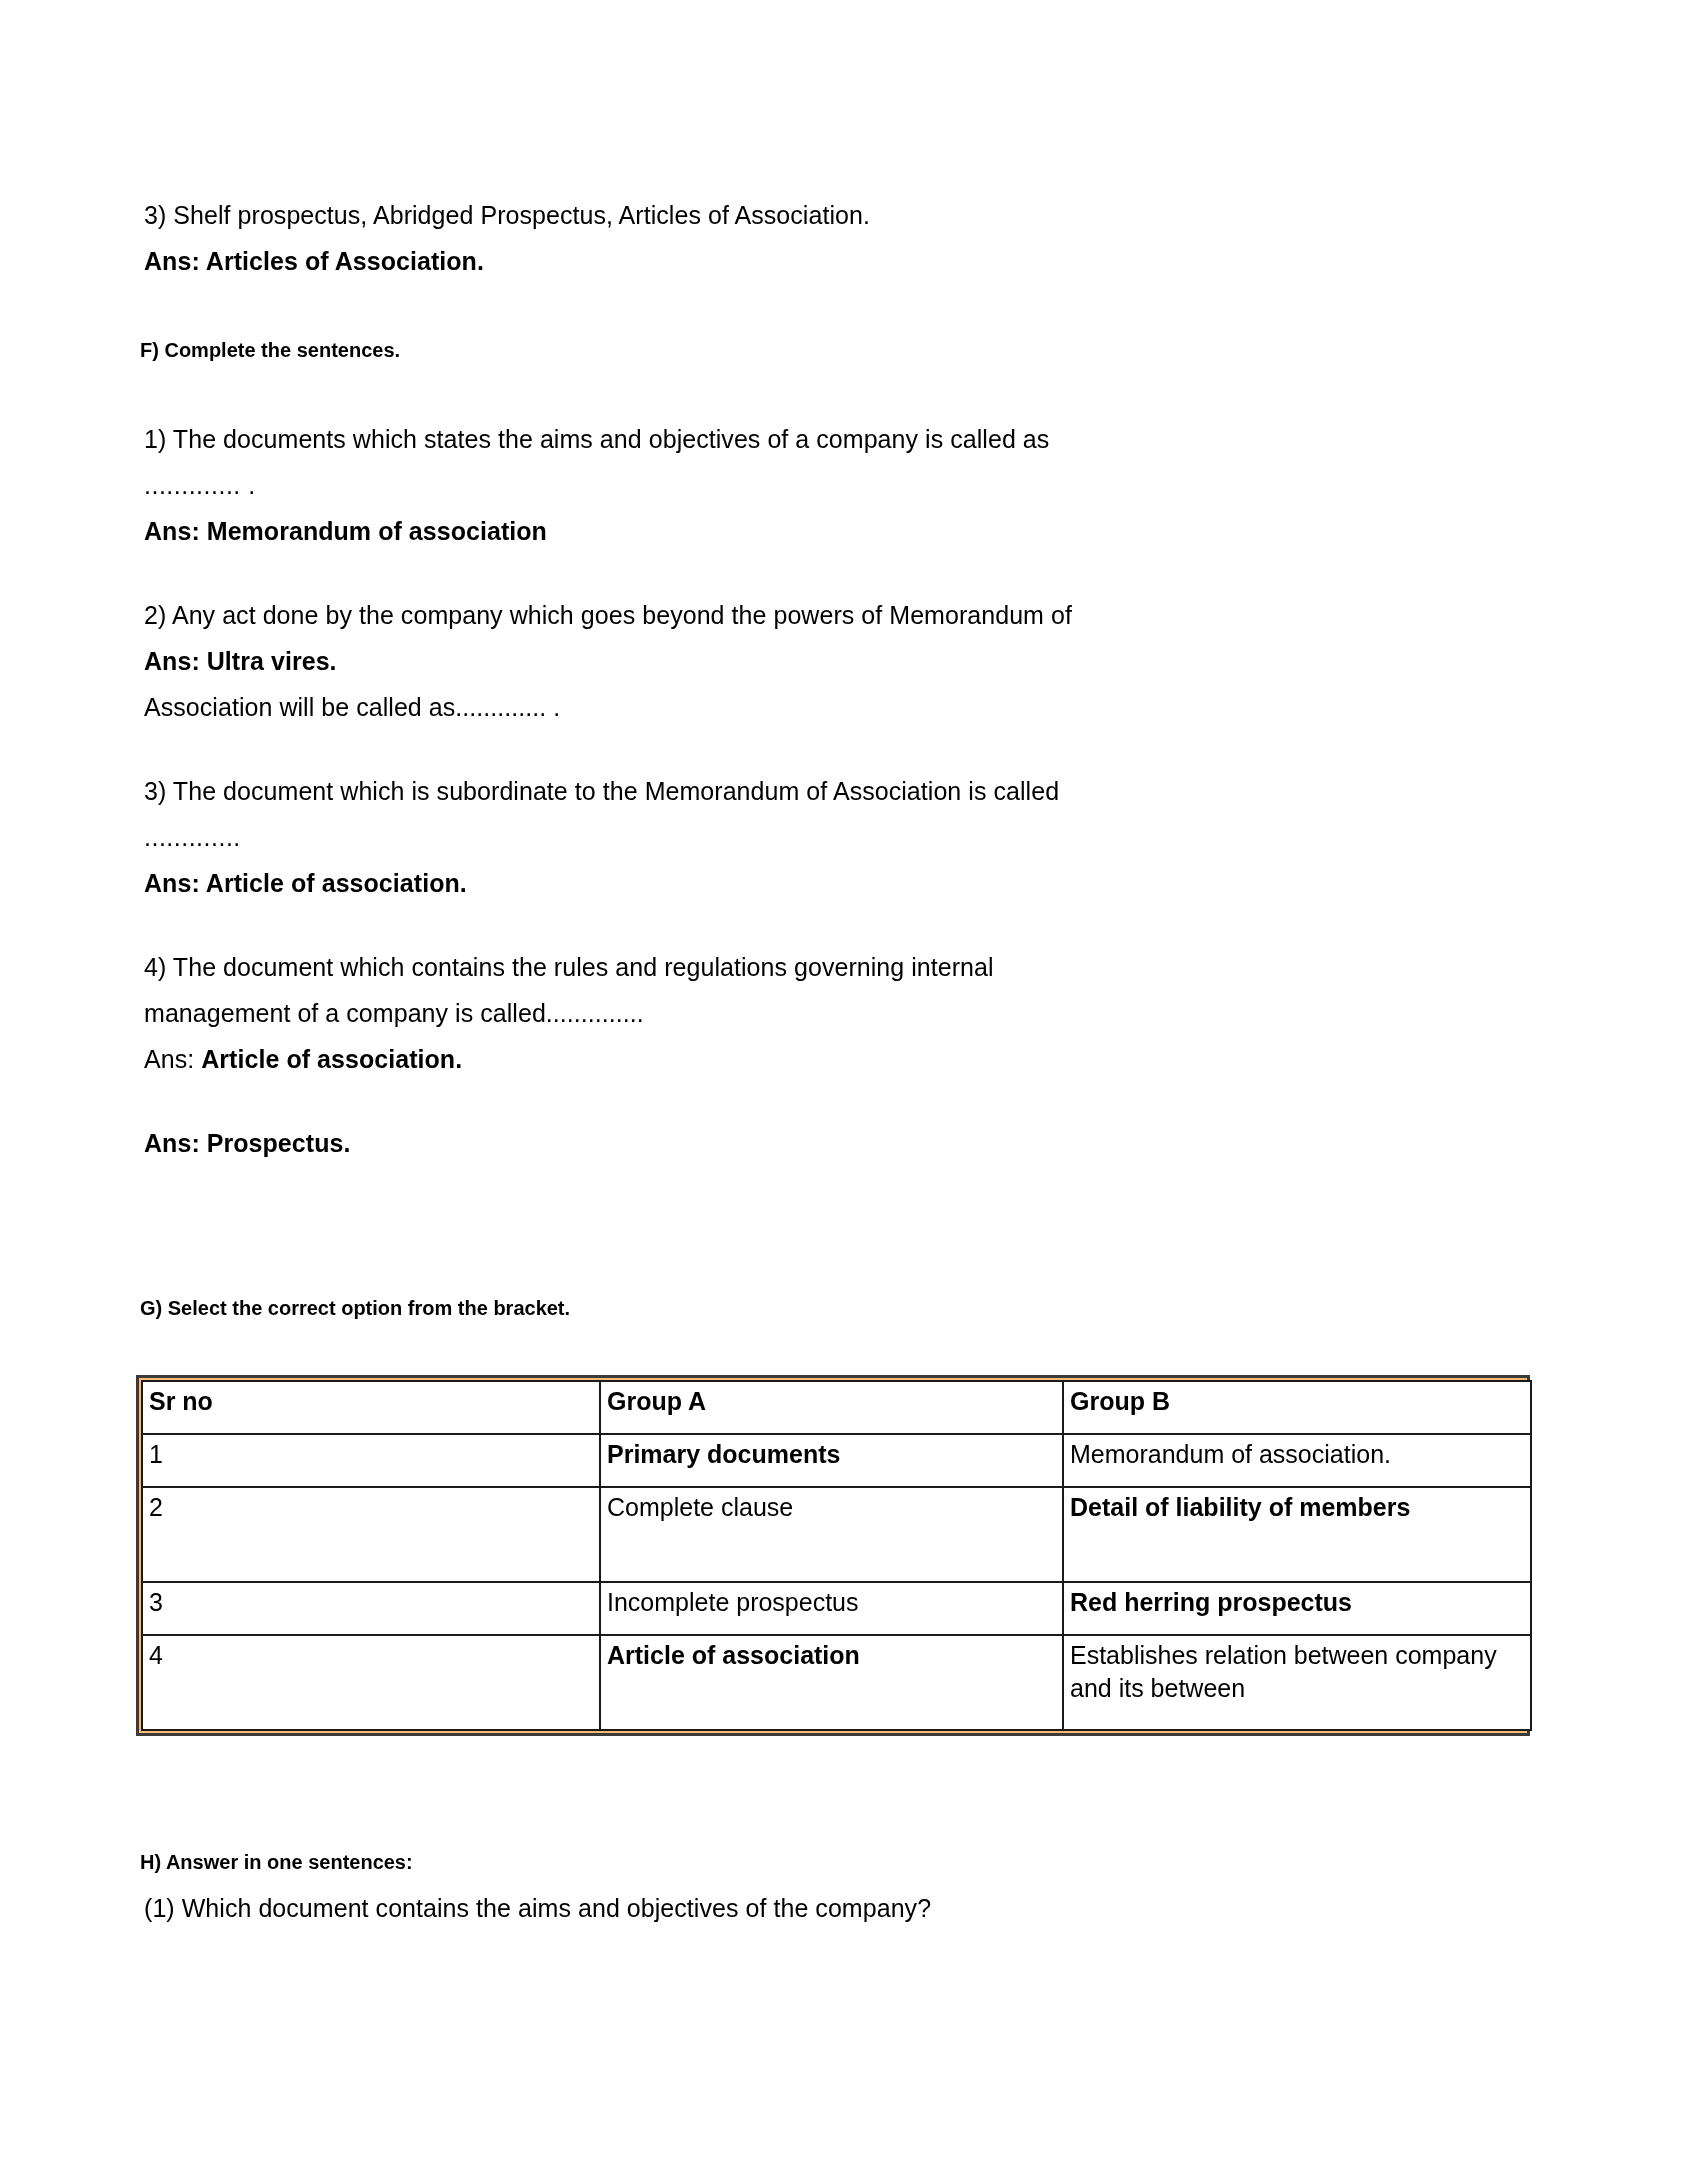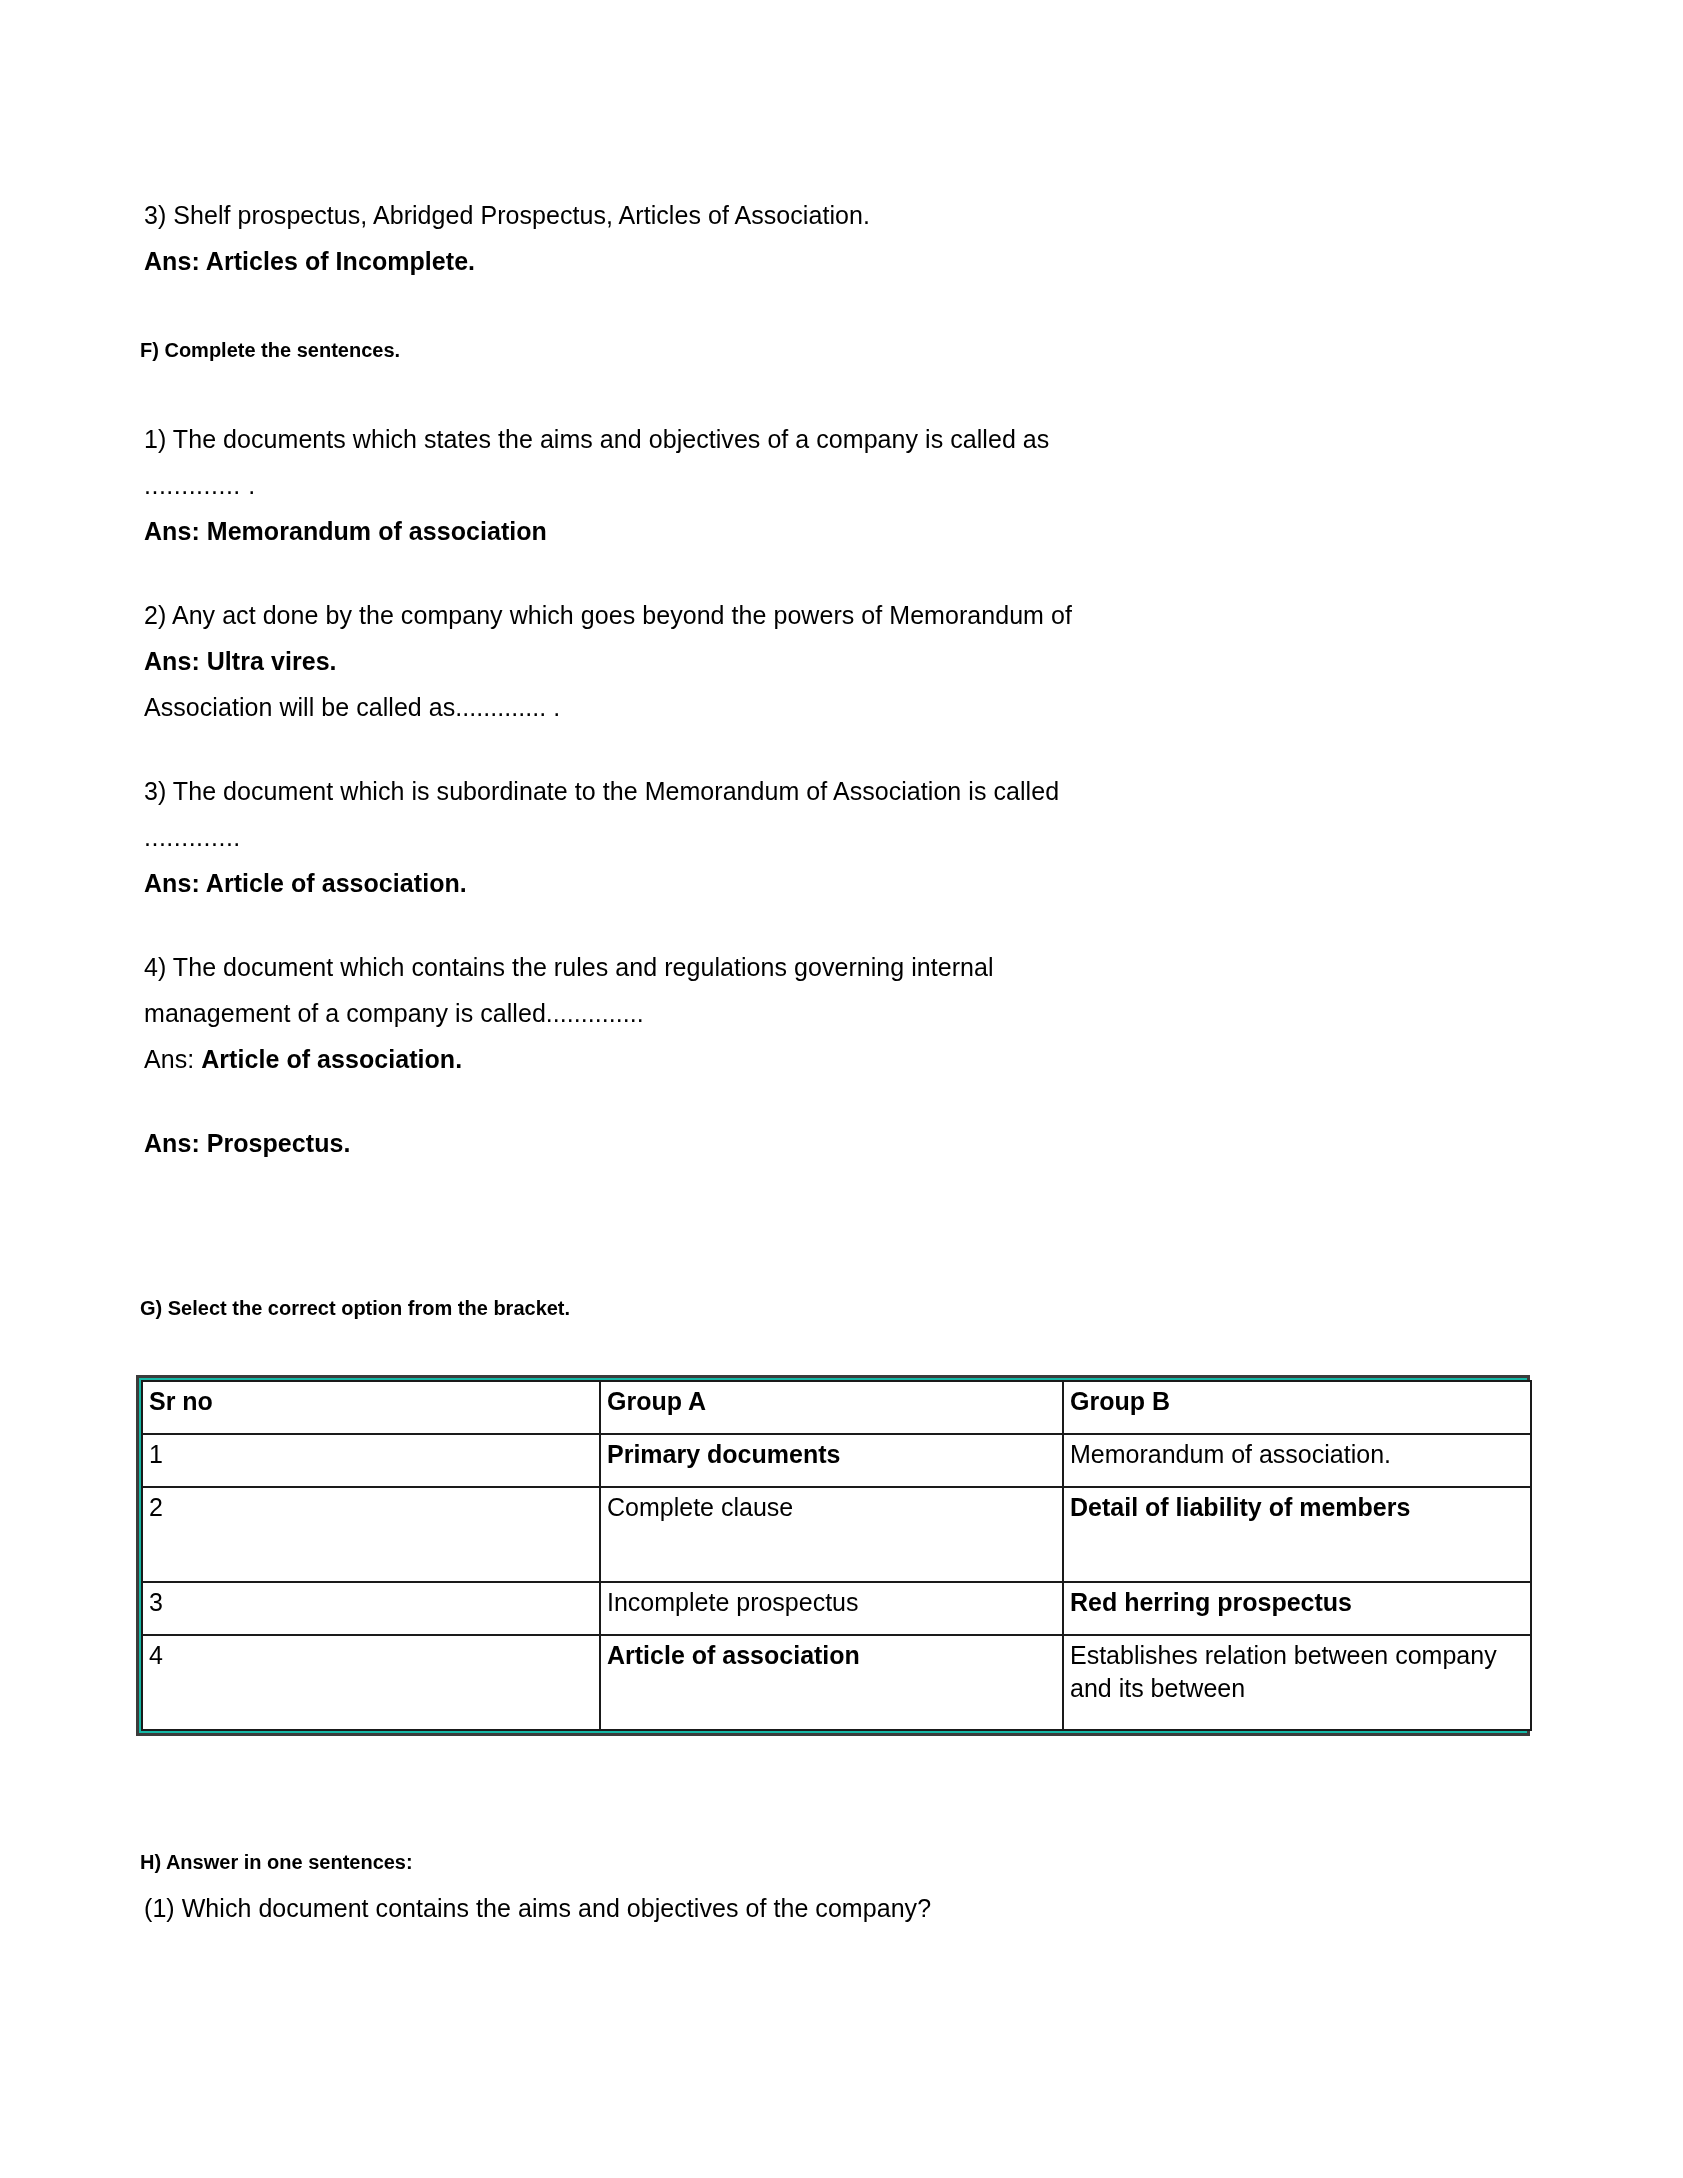--- a/index.html
+++ b/index.html
@@ -47,21 +47,21 @@
     font-weight: bold;
     margin: 4px;
   }
 
   
   .table-wrap {
     width: 1394px;
     border: 3px solid #3b3b3b;
     box-sizing: border-box;
     margin: 0;
-    background: #14b8a6;
+    background: #fdba74;
     padding: 2px;
   }
   table.match {
     border-collapse: collapse;
     width: 100%;
     table-layout: fixed;
     background: #ffffff;
   }
   table.match td {
     border: 2px solid #1a1a1a;
@@ -84,21 +84,21 @@
   .post-table { height: 103px; }
   .pre-g { height: 115px; }
 </style>
 </head>
 <body>
 
 <div class="page">
   <div class="content">
 
     <p class="para">3) Shelf prospectus, Abridged Prospectus, Articles of Association.</p>
-    <p class="para b">Ans: Articles of Incomplete.</p>
+    <p class="para b">Ans: Articles of Association.</p>
 
     <div class="gap-lg"></div>
 
     <p class="heading">F) Complete the sentences.</p>
 
     <div class="gap-lg"></div>
 
     <div>
       <p class="para">1) The documents which states the aims and objectives of a company is called as</p>
       <p class="para blanks">............. .</p>

